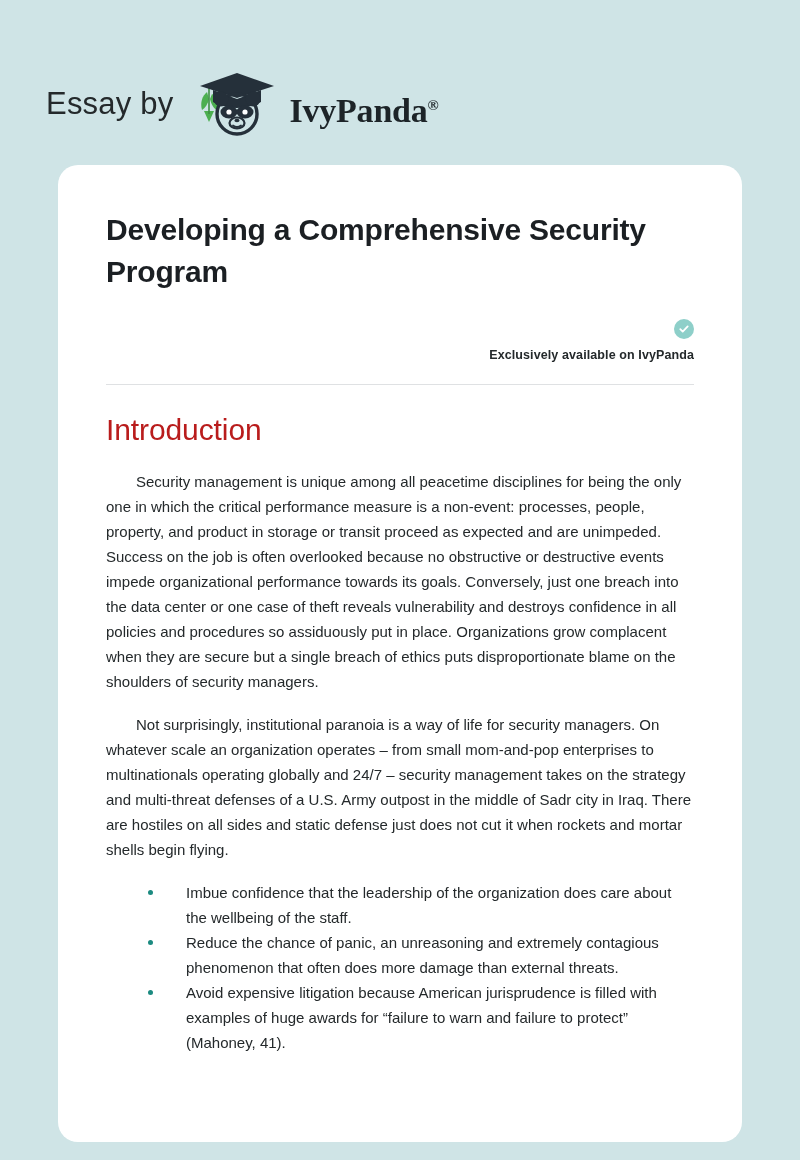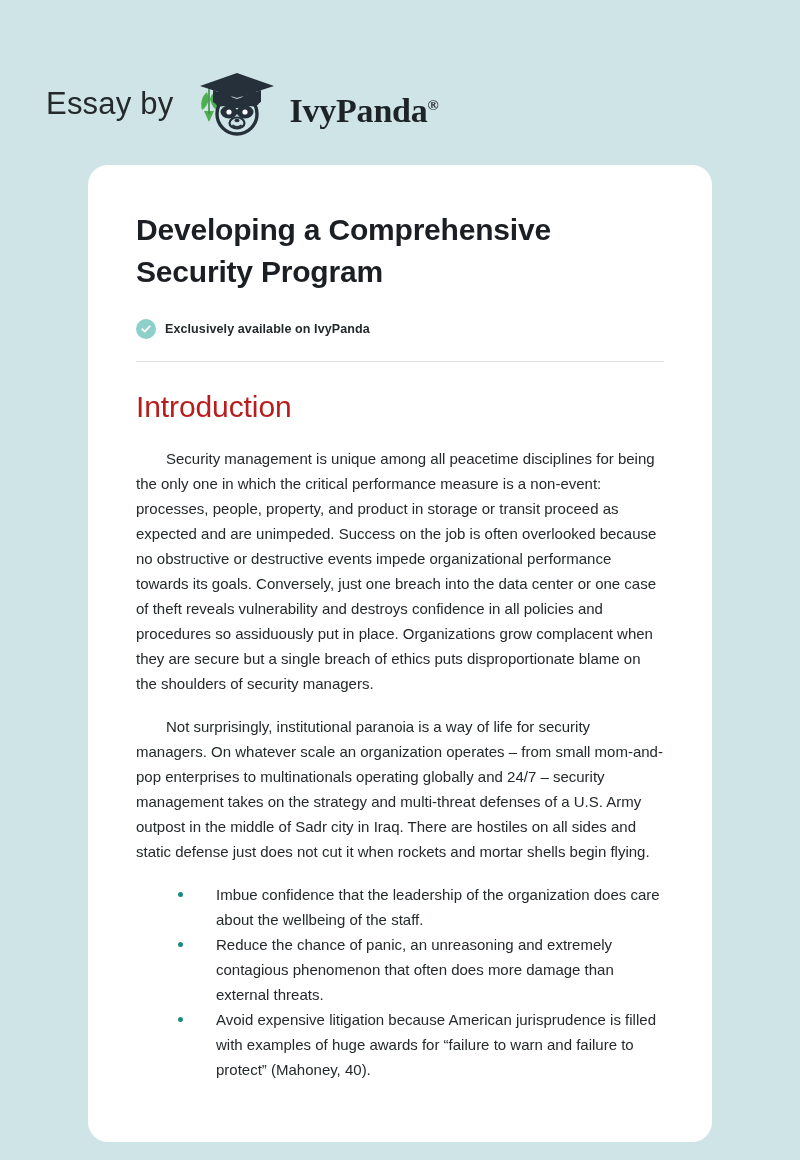--- a/index.html
+++ b/index.html
@@ -54,43 +54,44 @@
   .brand-word .reg {
     font-size: 15px;
     vertical-align: super;
     font-weight: 700;
   }
 
   
   .paper {
     position: relative;
     margin: 0 auto;
-    width: 624px;
+    width: 684px;
     min-height: 977px;
     background: #ffffff;
     border-radius: 20px;
     padding: 44px 48px 60px 48px;
   }
 
   .doc-title {
     font-family: "Liberation Sans", sans-serif;
     font-size: 30px;
     line-height: 1.4;
     font-weight: 700;
     color: #1b1f23;
     margin: 0 0 26px 0;
     letter-spacing: -0.2px;
     max-width: 620px;
   }
 
   .exclusive {
     display: flex;
-    align-items: center;
+    align-items: flex-end;
     gap: 9px;
     margin: 0 0 22px 0;
+    flex-direction: column;
   }
   .check-badge {
     width: 20px;
     height: 20px;
     border-radius: 50%;
     background: #8ecfc9;
     display: inline-flex;
     align-items: center;
     justify-content: center;
     flex: 0 0 auto;
@@ -210,16 +211,16 @@
   <hr class="divider">
 
   <h2 class="section-heading">Introduction</h2>
 
   <p class="para">Security management is unique among all peacetime disciplines for being the only one in which the critical performance measure is a non-event: processes, people, property, and product in storage or transit proceed as expected and are unimpeded. Success on the job is often overlooked because no obstructive or destructive events impede organizational performance towards its goals. Conversely, just one breach into the data center or one case of theft reveals vulnerability and destroys confidence in all policies and procedures so assiduously put in place. Organizations grow complacent when they are secure but a single breach of ethics puts disproportionate blame on the shoulders of security managers.</p>
   <p class="para">Not surprisingly, institutional paranoia is a way of life for security managers. On whatever scale an organization operates – from small mom-and-pop enterprises to multinationals operating globally and 24/7 – security management takes on the strategy and multi-threat defenses of a U.S. Army outpost in the middle of Sadr city in Iraq. There are hostiles on all sides and static defense just does not cut it when rockets and mortar shells begin flying.</p>
 
   <ul class="bullets">
     <li>Imbue confidence that the leadership of the organization does care about the wellbeing of the staff.</li>
     <li>Reduce the chance of panic, an unreasoning and extremely contagious phenomenon that often does more damage than external threats.</li>
-    <li>Avoid expensive litigation because American jurisprudence is filled with examples of huge awards for “failure to warn and failure to protect” (Mahoney, 40).</li>
+    <li>Avoid expensive litigation because American jurisprudence is filled with examples of huge awards for “failure to warn and failure to protect” (Mahoney, 41).</li>
   </ul>
 
 </main>
 
 </body></html>

